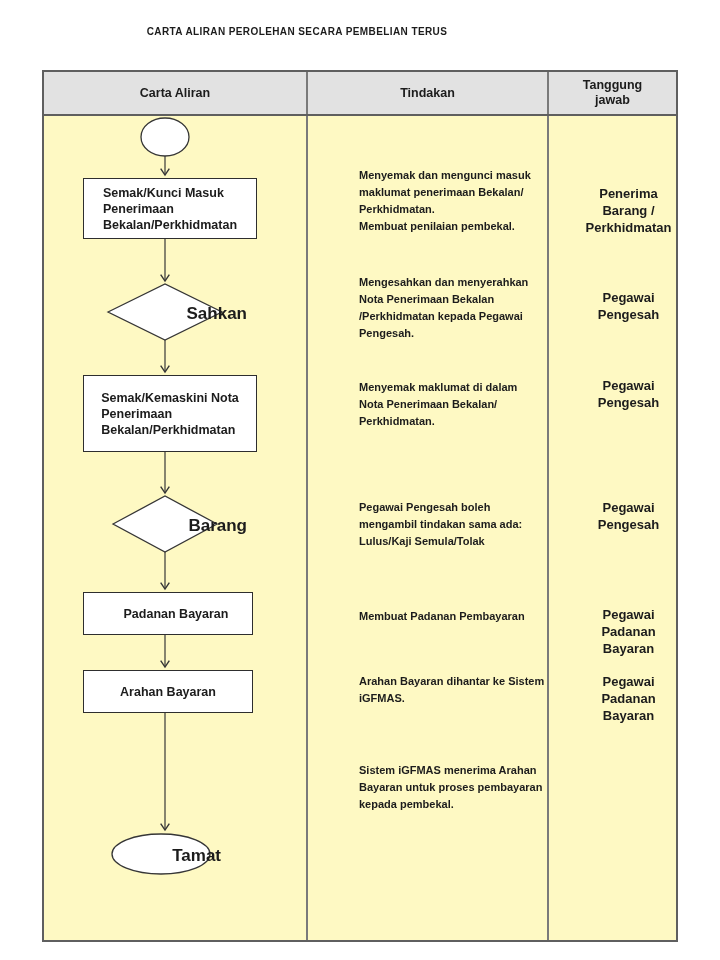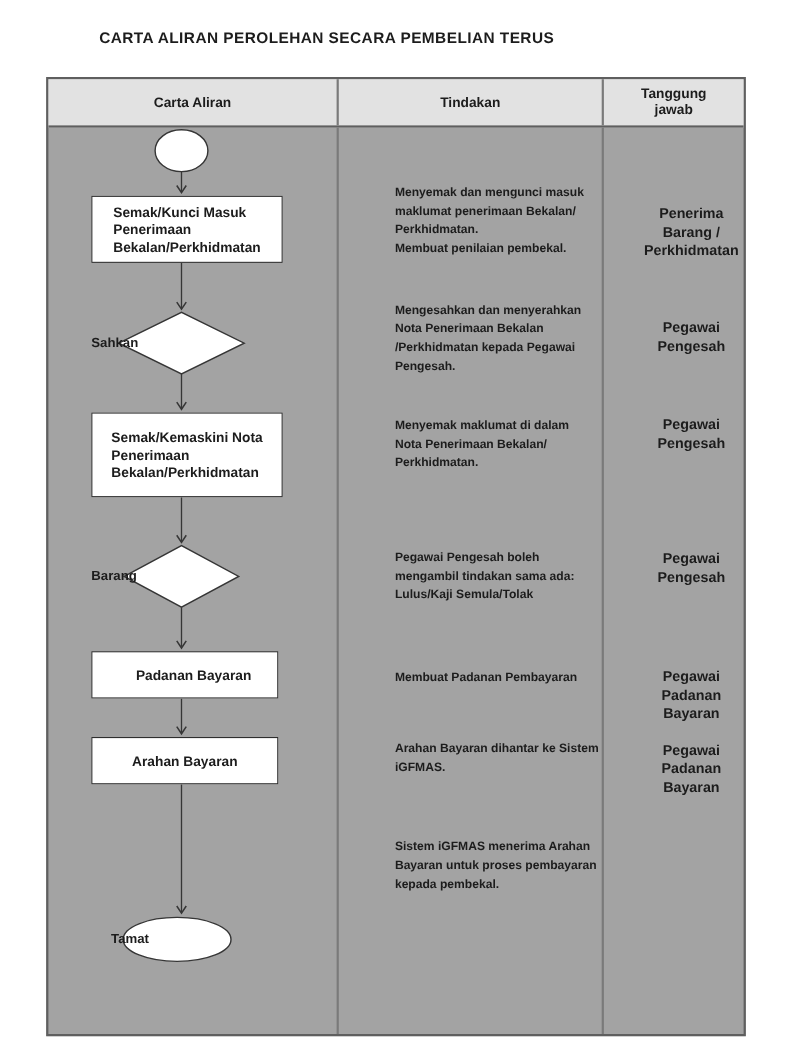--- a/index.html
+++ b/index.html
@@ -9,26 +9,26 @@
     background:#ffffff;
     font-family:"Liberation Sans", sans-serif;
     font-weight:700;
     color:#1c1c1c;
     overflow:hidden;
   }
   .pre { white-space:pre-line; }
 
   .doc-title {
     position:absolute; left:0; top:26px; width:594px;
-    text-align:center; font-size:14px; letter-spacing:.4px;
+    text-align:center; font-size:10px; letter-spacing:.4px;
   }
 
   .proc-table {
     position:absolute; left:42px; top:70px; width:636px; height:872px;
-    border:2px solid #5f5f5f; background:#a3a3a3;
+    border:2px solid #5f5f5f; background:#fef9c3;
     display:flex; flex-direction:column;
   }
   .header-row {
     display:flex; height:44px; background:#e2e2e2;
     border-bottom:2px solid #5f5f5f;
   }
   .hcell {
     display:flex; align-items:center; justify-content:center;
     text-align:center; font-size:12.5px; line-height:15px;
   }
@@ -39,21 +39,21 @@
   .col3 { flex:1; }
 
   
   .fc-svg { position:absolute; left:0; top:0; width:264px; height:824px; }
   .fc-box {
     position:absolute; background:#ffffff; border:1.5px solid #2e2e2e;
     display:flex; align-items:center; justify-content:center;
     font-size:12.5px; line-height:16px;
   }
   .fc-label {
-    position:absolute; text-align:left; font-size:12px;
+    position:absolute; text-align:right; font-size:17px;
   }
 
   .action-text {
     position:absolute; left:3px; width:236px;
     font-size:11px; line-height:17px;margin-left:48px;
   }
   .resp-text {
     position:absolute; left:0; width:100%;
     text-align:center; font-size:13px; line-height:17px;padding-left:32px;
   }

